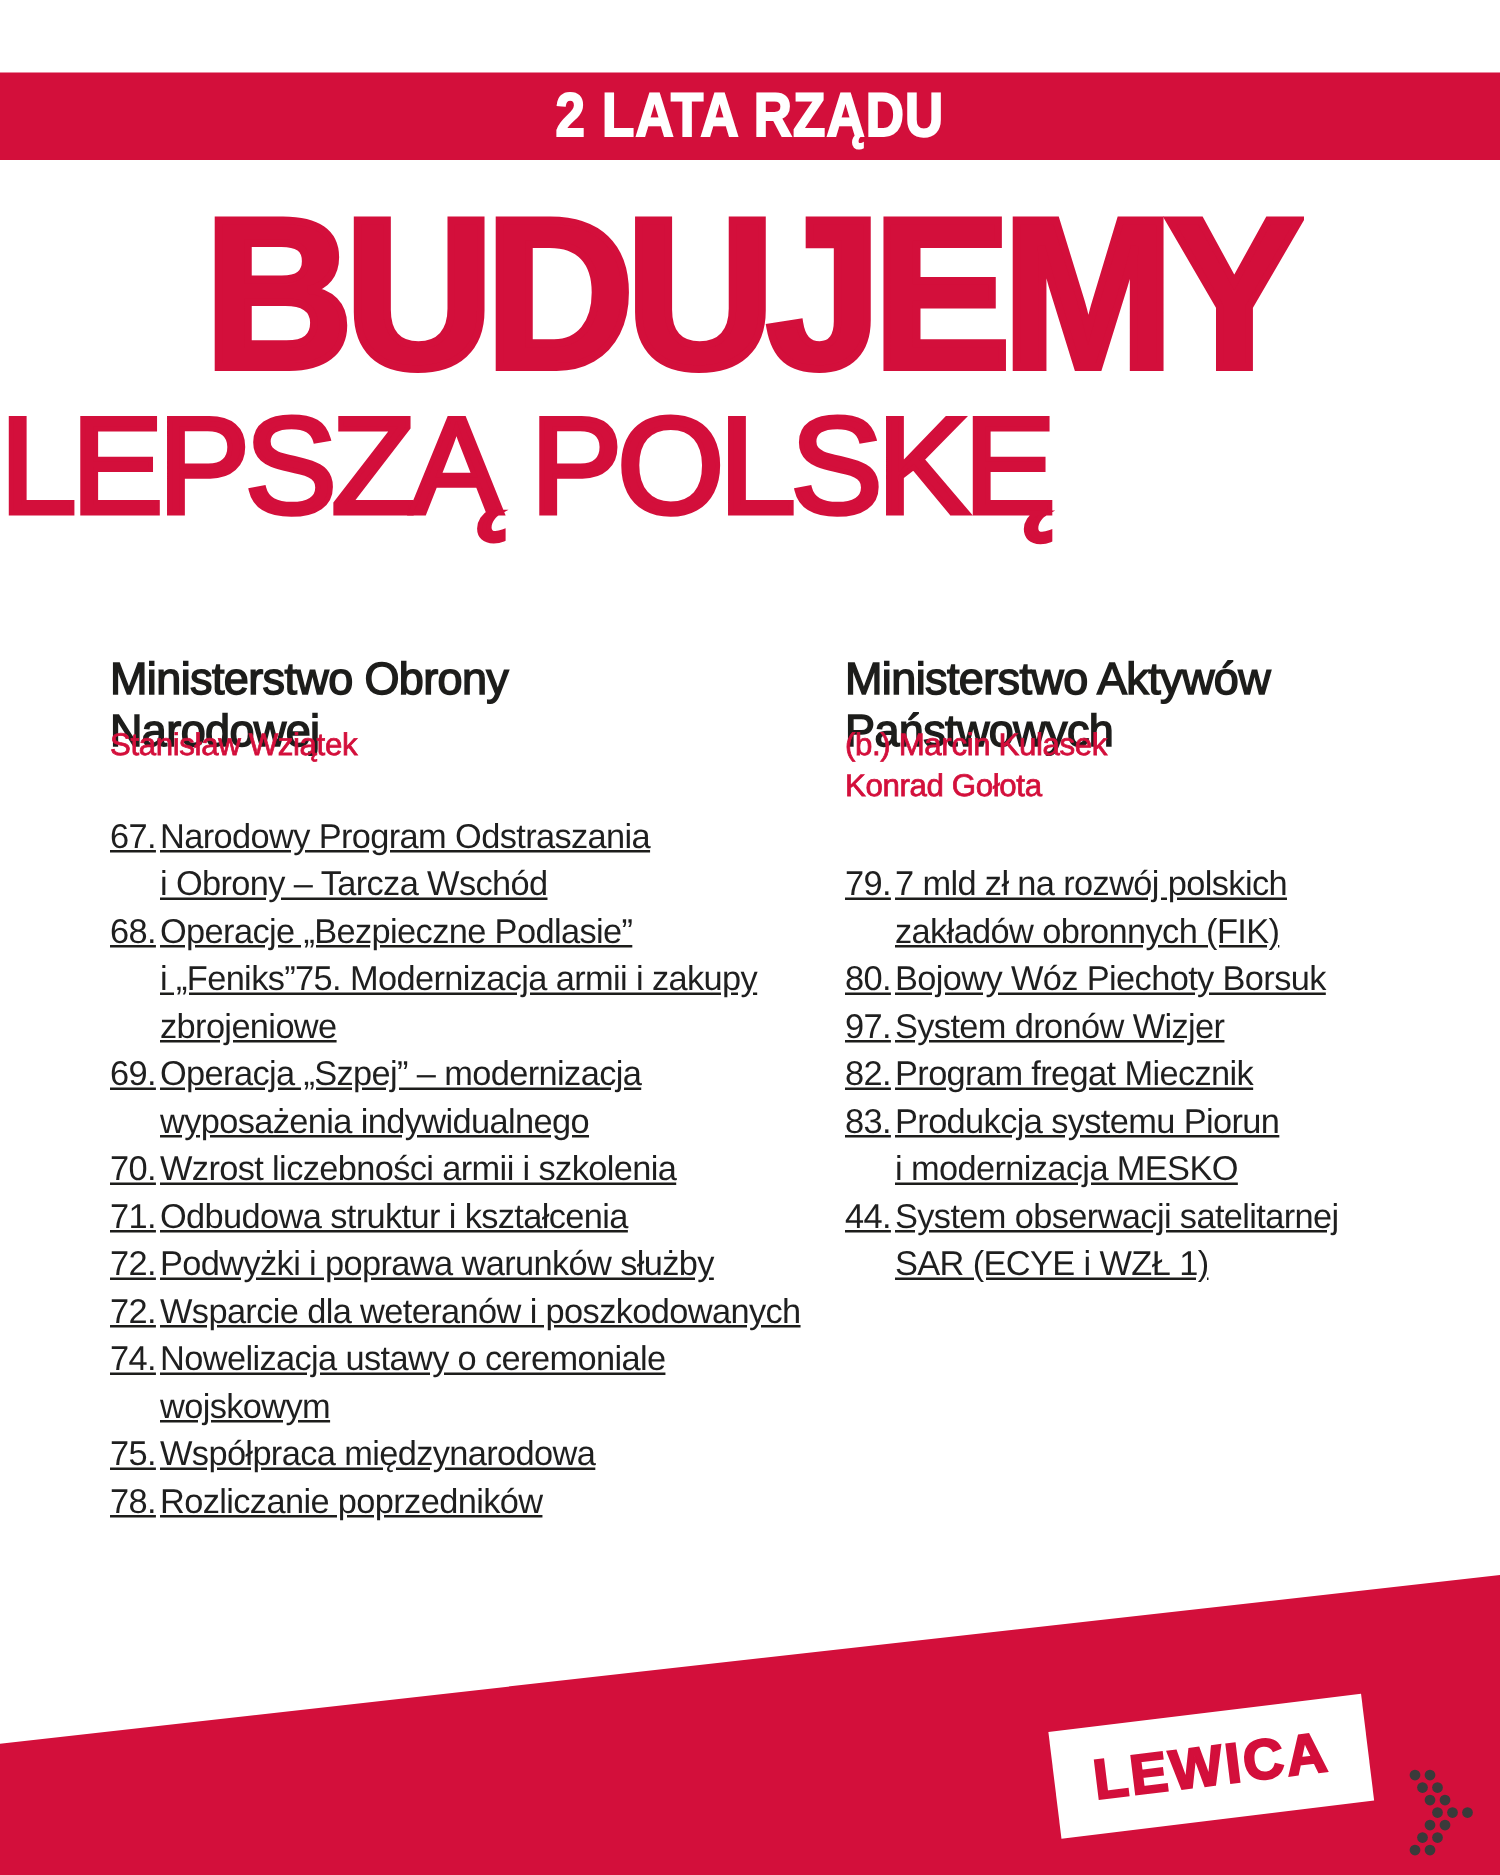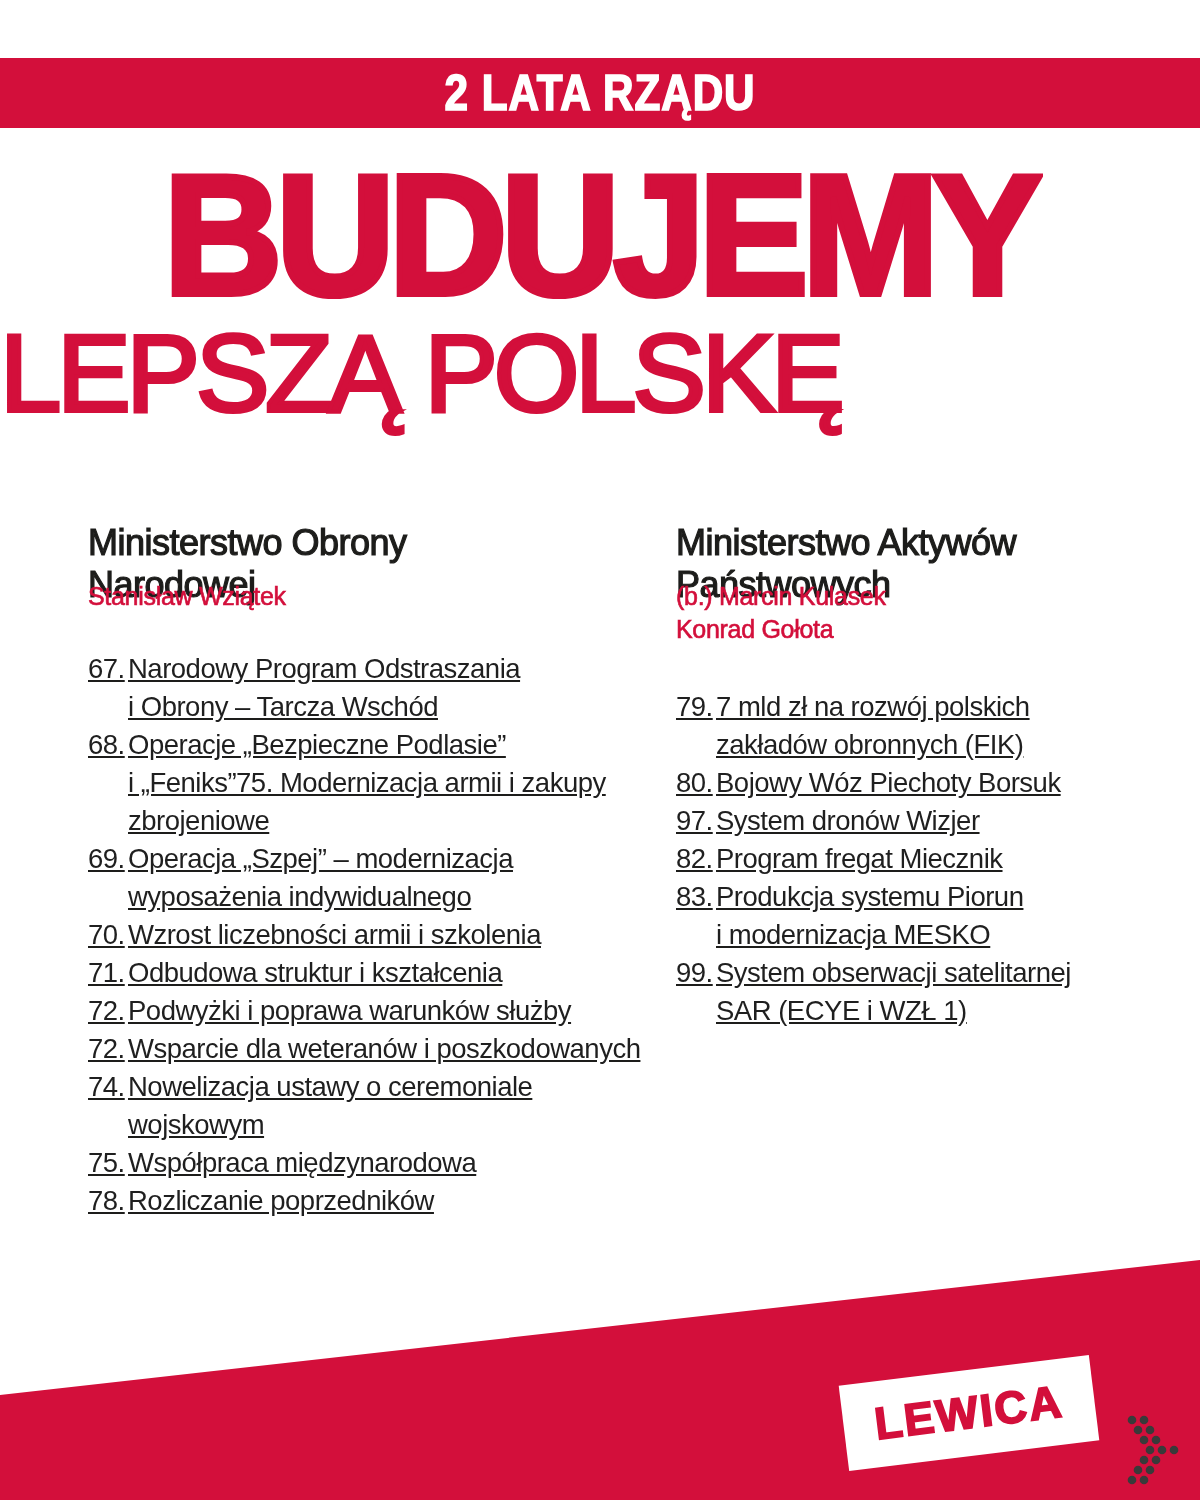--- a/index.html
+++ b/index.html
@@ -164,21 +164,21 @@
     <li>
       <span class="item-num">82.</span>
       <span class="item-text">Program fregat Miecznik</span>
     </li>
     <li>
       <span class="item-num">83.</span>
       <span class="item-text">Produkcja systemu Piorun
 i modernizacja MESKO</span>
     </li>
     <li>
-      <span class="item-num">99.</span>
+      <span class="item-num">44.</span>
       <span class="item-text">System obserwacji satelitarnej
 SAR (ECYE i WZŁ 1)</span>
     </li>
   </ul>
 
   <svg class="bottom-band" viewBox="0 0 1200 255" width="1200" height="255" preserveAspectRatio="none" aria-hidden="true">
     <polygon points="0,150 1200,15 1200,255 0,255" fill="#d30f3b"></polygon>
   </svg>
 
   <div class="lewica-logo">

